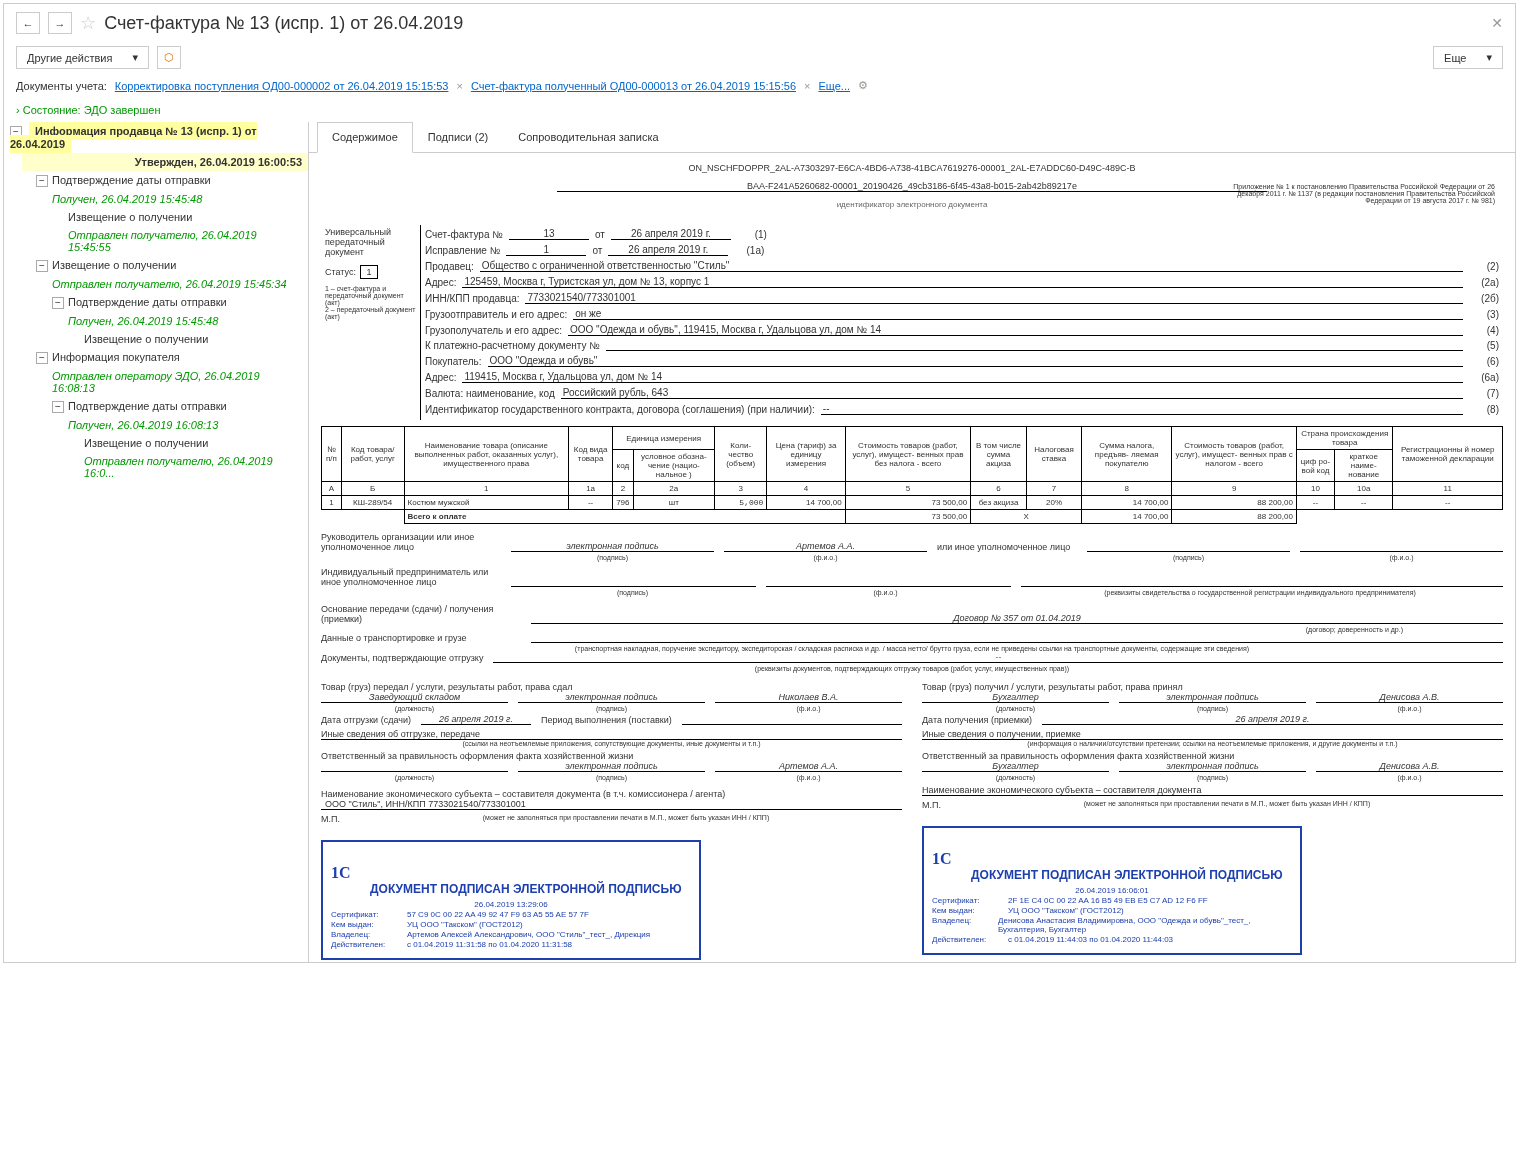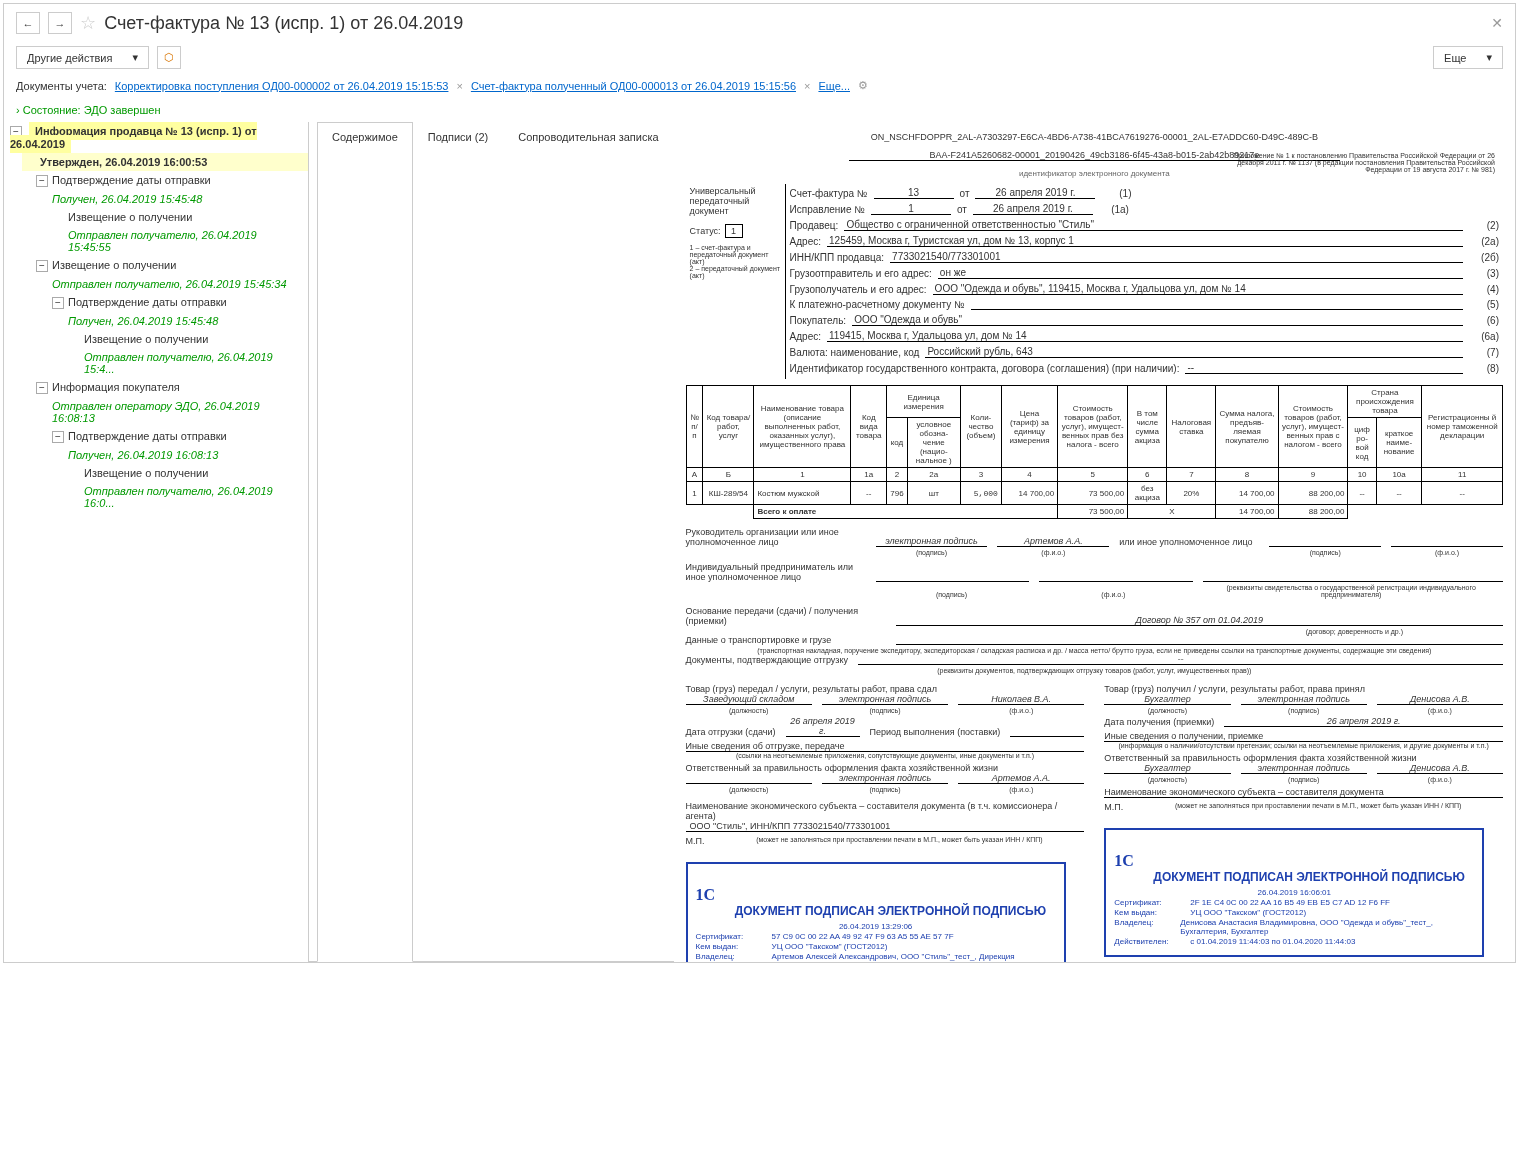--- a/index.html
+++ b/index.html
@@ -26,27 +26,27 @@
 .sidebar { width: 305px; border-right: 1px solid #ccc; background: #fff; overflow-y: auto; }
 .tree-expand { display: inline-block; width: 12px; height: 12px; border: 1px solid #aaa; text-align: center; line-height: 10px; font-size: 10px; background: #fff; margin-right: 4px; cursor: pointer; }
 .node-hl { background: #ffffa0; padding: 3px 6px; font-weight: bold; }
 .node-sub { padding: 3px 6px 3px 18px; font-weight: bold; background: #ffffcc; }
 .tree-item { padding: 3px 6px; }
 .tree-indent-1 { padding-left: 32px; }
 .tree-indent-2 { padding-left: 48px; }
 .tree-indent-3 { padding-left: 64px; }
 .tree-indent-4 { padding-left: 80px; }
 .green-text { color: #009900; font-style: italic; }
-.content { flex: 1; display: flex; overflow: hidden; }
+.content { flex: 1; display: flex; flex-direction: column; overflow: hidden; }
 .tabs { display: flex; border-bottom: 1px solid #ccc; padding-left: 8px; }
 .tab { padding: 8px 14px; border: 1px solid transparent; cursor: pointer; }
 .tab.active { border: 1px solid #ccc; border-bottom: 1px solid #fff; background: #fff; margin-bottom: -1px; }
 .doc-area { flex: 1; overflow-y: auto; padding: 10px 12px; position: relative; }
 .doc-id { font-size: 9px; text-align: center; margin-bottom: 2px; }
-.doc-id-label { font-size: 8px; text-align: center; color: #666; margin-bottom: 6px; }
+.doc-id-label { font-size: 8px; text-align: center; color: #666; margin-bottom: 16px; }
 .doc-grid { display: grid; grid-template-columns: 100px 1fr; gap: 0; font-size: 9px; }
 .doc-left { border-right: 1px solid #000; padding: 2px 4px; font-size: 9px; }
 .doc-right { padding: 2px 4px; }
 .field-row { display: flex; align-items: flex-end; gap: 6px; font-size: 10px; margin-bottom: 2px; padding: 1px 0; }
 .field-label { white-space: nowrap; }
 .field-val { border-bottom: 1px solid #000; flex: 1; min-width: 40px; text-align: center; padding: 0 2px; }
 .field-val.left { text-align: left; }
 .field-code { text-align: right; width: 30px; }
 .top-right-note { position: absolute; right: 20px; top: 30px; font-size: 7px; text-align: right; width: 280px; }
 .status-box { border: 1px solid #000; width: 18px; height: 14px; display: inline-flex; align-items: center; justify-content: center; }
@@ -108,33 +108,32 @@
   <div class="state-row">
     <span class="state-link">Состояние: ЭДО завершен</span>
   </div>
 
   <div class="main">
     <div class="sidebar">
       <div class="tree-item">
         <span class="tree-expand">−</span>
         <span class="node-hl">Информация продавца № 13 (испр. 1) от 26.04.2019</span>
       </div>
-      <div class="node-sub" style="margin-left:18px;">Утвержден, 26.04.2019 16:00:53</div>
+      <div class="node-sub" style="margin-left:18px;text-align:right;">Утвержден, 26.04.2019 16:00:53</div>
 
       <div class="tree-item tree-indent-1"><span class="tree-expand">−</span><span>Подтверждение даты отправки</span></div>
       <div class="tree-item tree-indent-2 green-text">Получен, 26.04.2019 15:45:48</div>
       <div class="tree-item tree-indent-3">Извещение о получении</div>
       <div class="tree-item tree-indent-3 green-text">Отправлен получателю, 26.04.2019 15:45:55</div>
 
       <div class="tree-item tree-indent-1"><span class="tree-expand">−</span><span>Извещение о получении</span></div>
       <div class="tree-item tree-indent-2 green-text">Отправлен получателю, 26.04.2019 15:45:34</div>
       <div class="tree-item tree-indent-2"><span class="tree-expand">−</span><span>Подтверждение даты отправки</span></div>
       <div class="tree-item tree-indent-3 green-text">Получен, 26.04.2019 15:45:48</div>
       <div class="tree-item tree-indent-4">Извещение о получении</div>
-      <div class="tree-item tree-indent-4 green-text">Отправлен получателю, 26.04.2019 15:4...</div>
 
       <div class="tree-item tree-indent-1"><span class="tree-expand">−</span><span>Информация покупателя</span></div>
       <div class="tree-item tree-indent-2 green-text">Отправлен оператору ЭДО, 26.04.2019 16:08:13</div>
       <div class="tree-item tree-indent-2"><span class="tree-expand">−</span><span>Подтверждение даты отправки</span></div>
       <div class="tree-item tree-indent-3 green-text">Получен, 26.04.2019 16:08:13</div>
       <div class="tree-item tree-indent-4">Извещение о получении</div>
       <div class="tree-item tree-indent-4 green-text">Отправлен получателю, 26.04.2019 16:0...</div>
     </div>
 
     <div class="content">

